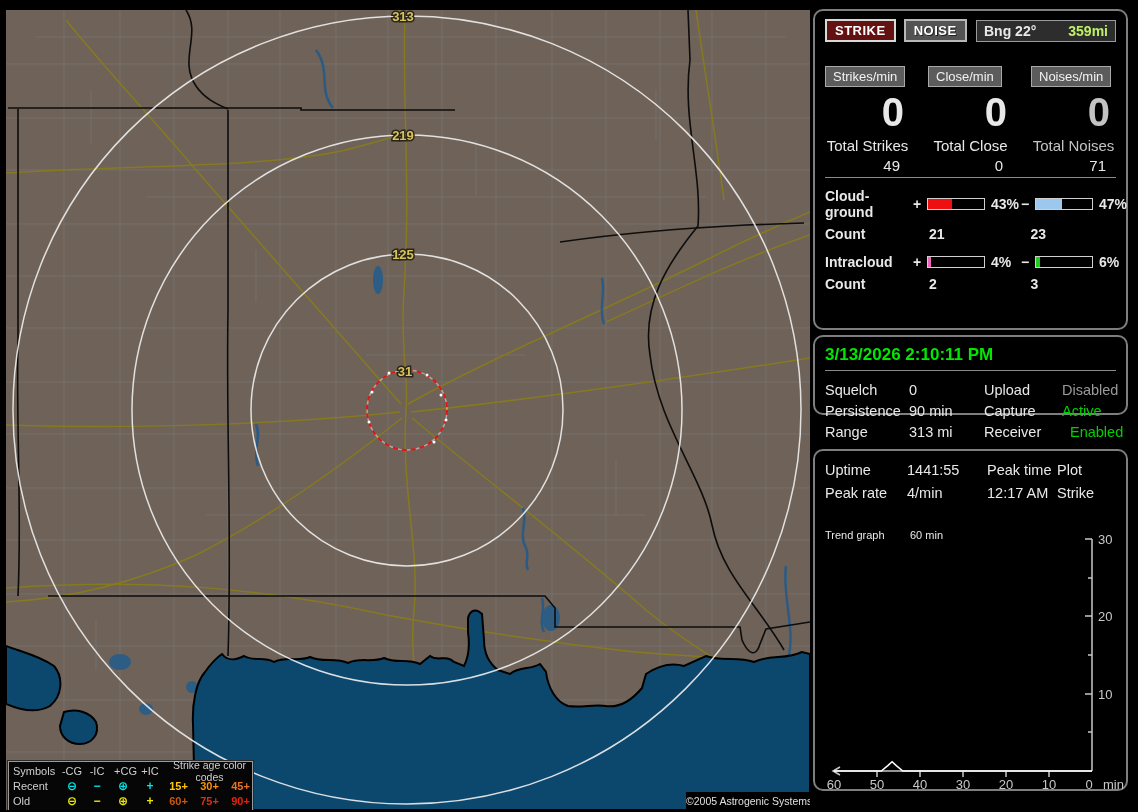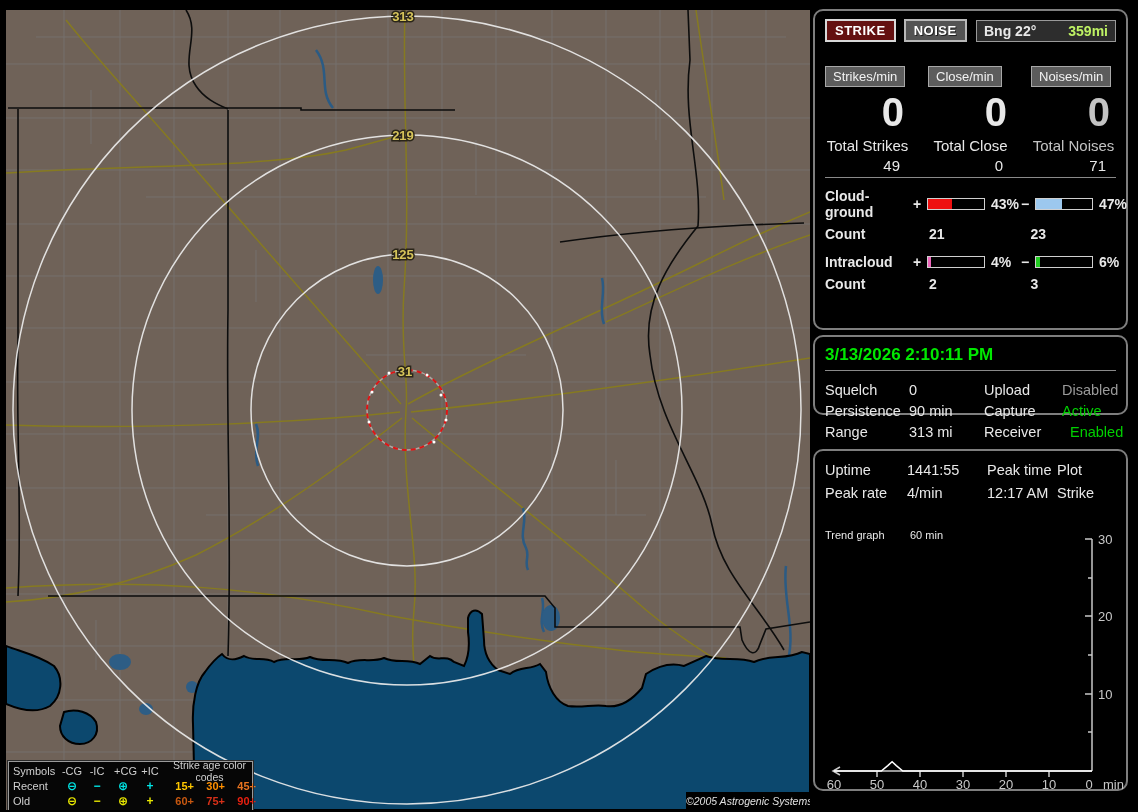--- a/index.html
+++ b/index.html
@@ -9,24 +9,24 @@
 
   
   #map { left:6px; top:10px; width:804px; height:800px; overflow:hidden; background:#6f6258; }
   #map svg { display:block; }
   #legend { left:2px; top:751px; width:245px; height:50px; background:#060606;
     border:1px solid #9a9a9a; outline:1px solid #2a2a2a; color:#cfcfcf; font-size:11px;
     display:grid; grid-template-columns:46px 26px 24px 28px 26px 31px 31px 31px;
     grid-auto-rows:15px; align-items:center; padding:1px 0 0 4px; }
   #legend .sym { font-weight:bold; font-size:12px; text-align:center; }
   #legend .hdr { white-space:nowrap; }
-  #legend .age { font-weight:bold; text-align:right; }
+  #legend .age { font-weight:bold; text-align:center; }
   #legend .span3 { grid-column:6 / 9; text-align:center; font-size:10.5px; }
   #map-copyright { left:680px; top:782px; width:124px; height:18px; background:#000;
-    color:#e0e0e0; font-size:10.5px; text-align:center; line-height:18px; white-space:nowrap;font-style:italic; }
+    color:#e0e0e0; font-size:10.5px; text-align:center; line-height:18px; white-space:nowrap; }
 
   
   .panel { background:#000; border:2px solid #7e7e7e; border-radius:10px; padding:8px 10px;
     color:#e8e8e8; font-size:14px; }
   #p1 { left:813px; top:9px;  width:315px; height:321px; }
   #p2 { left:813px; top:335px; width:315px; height:80px; }
   #p3 { left:813px; top:449px; width:315px; height:342px; }
 
   
   .topbar { display:flex; align-items:center; }

